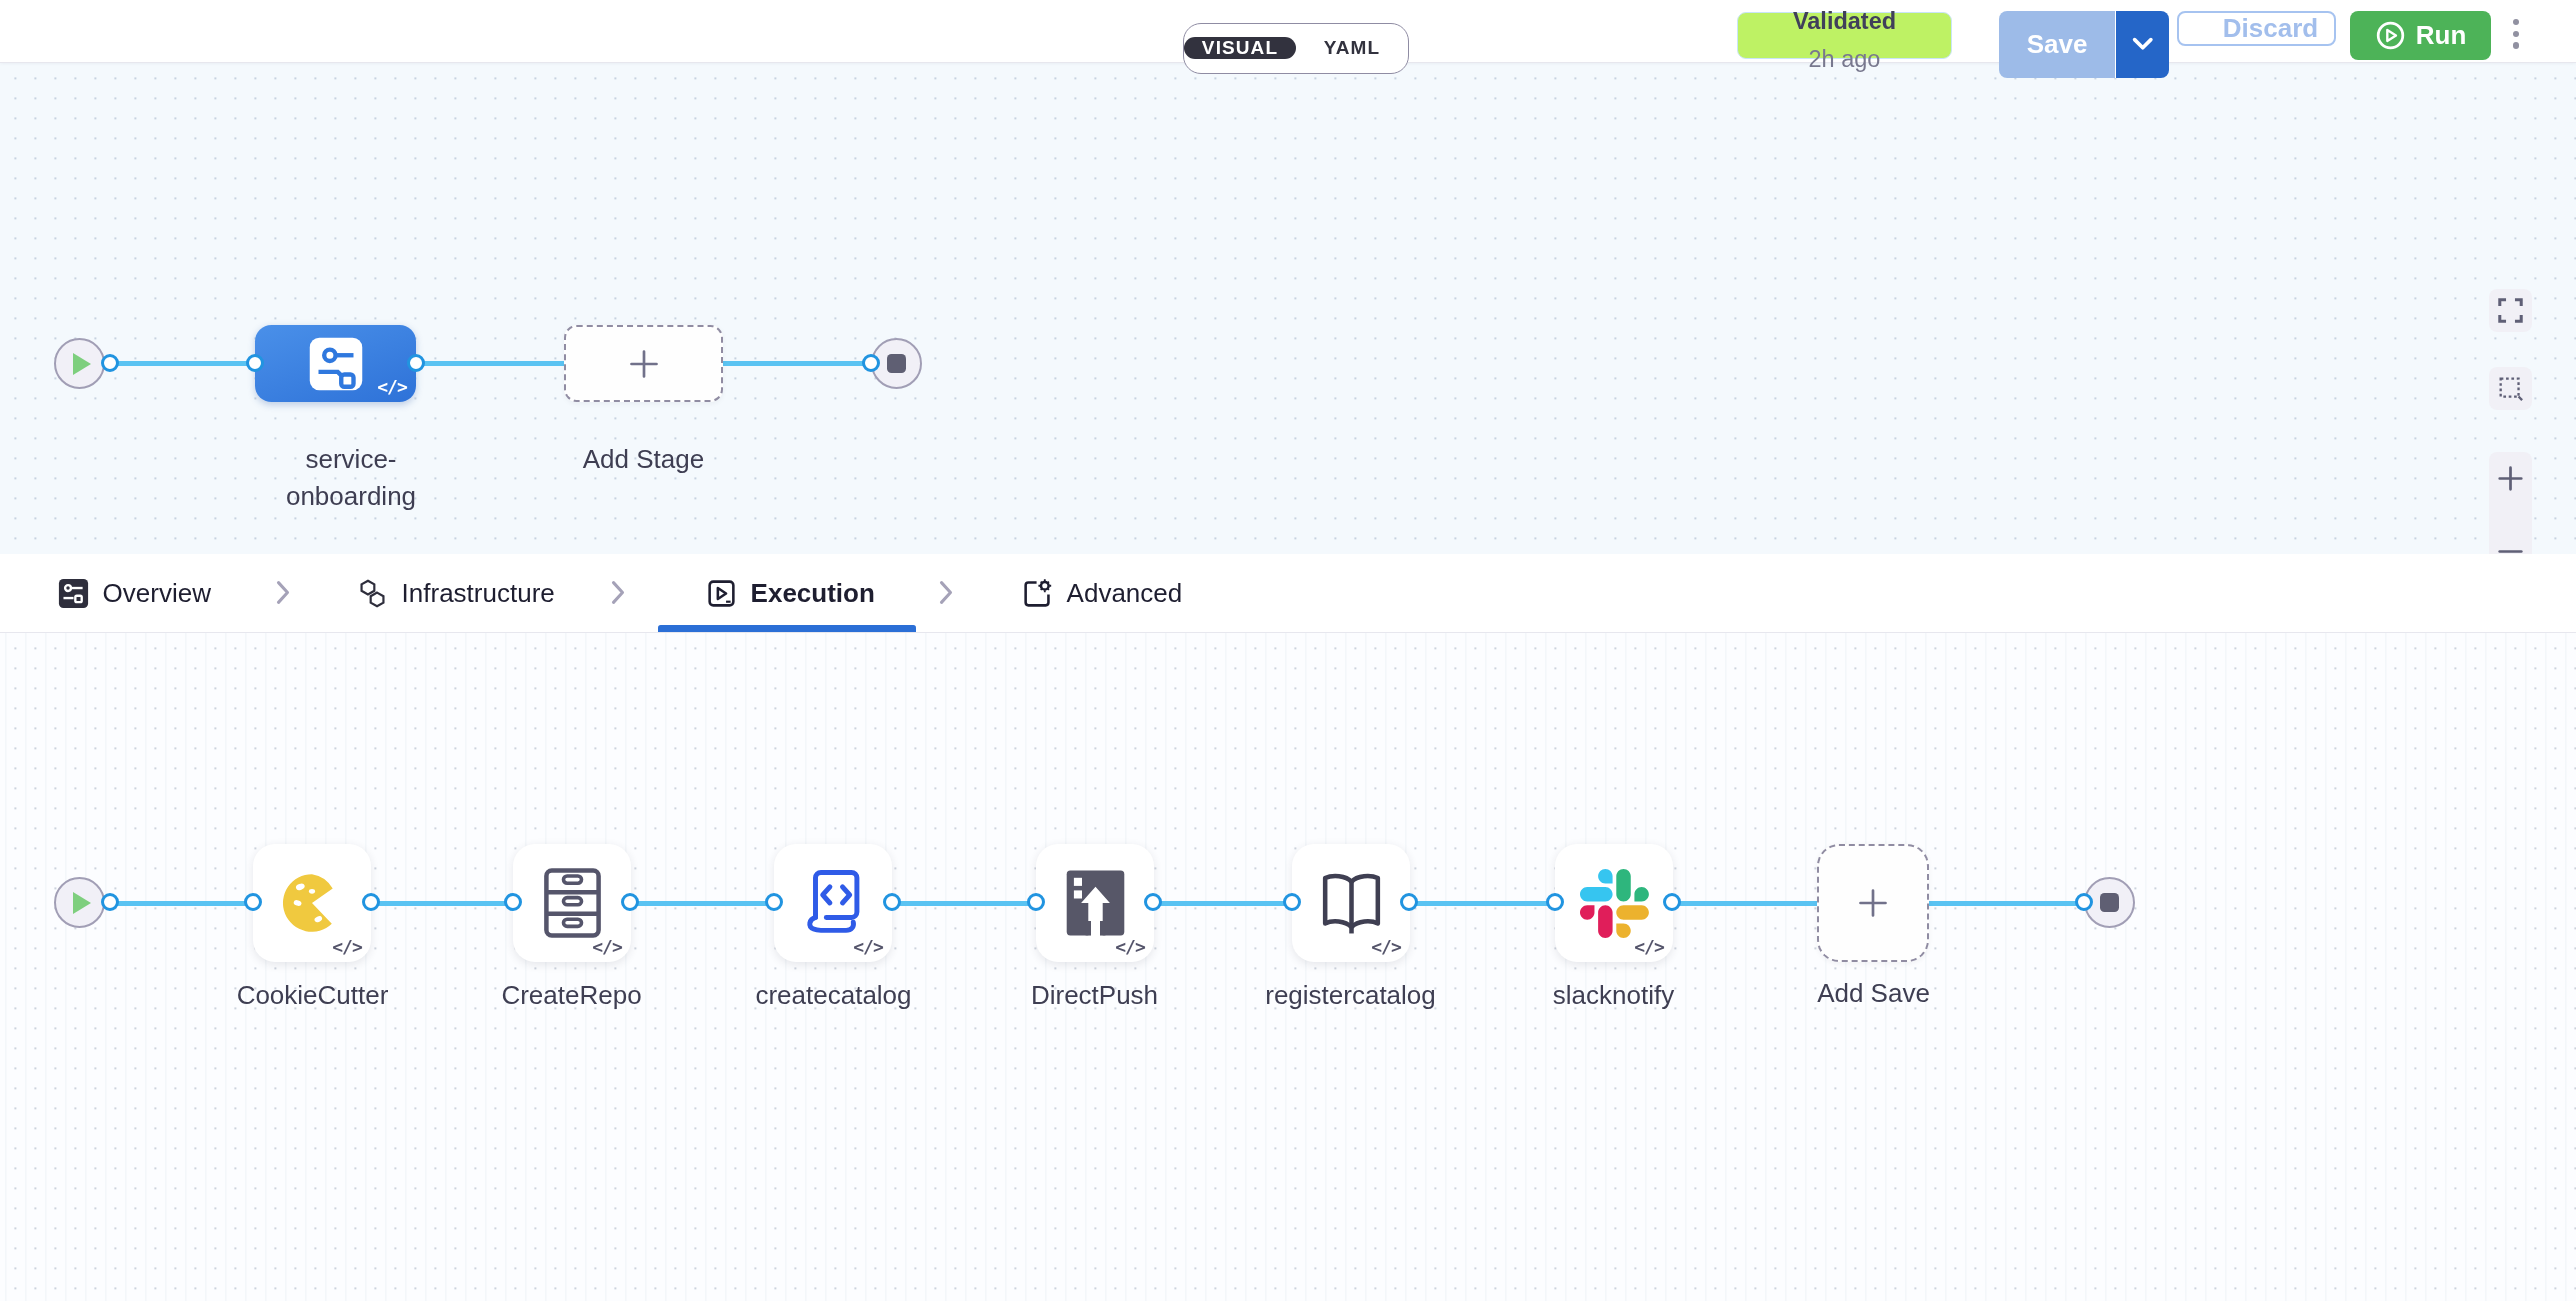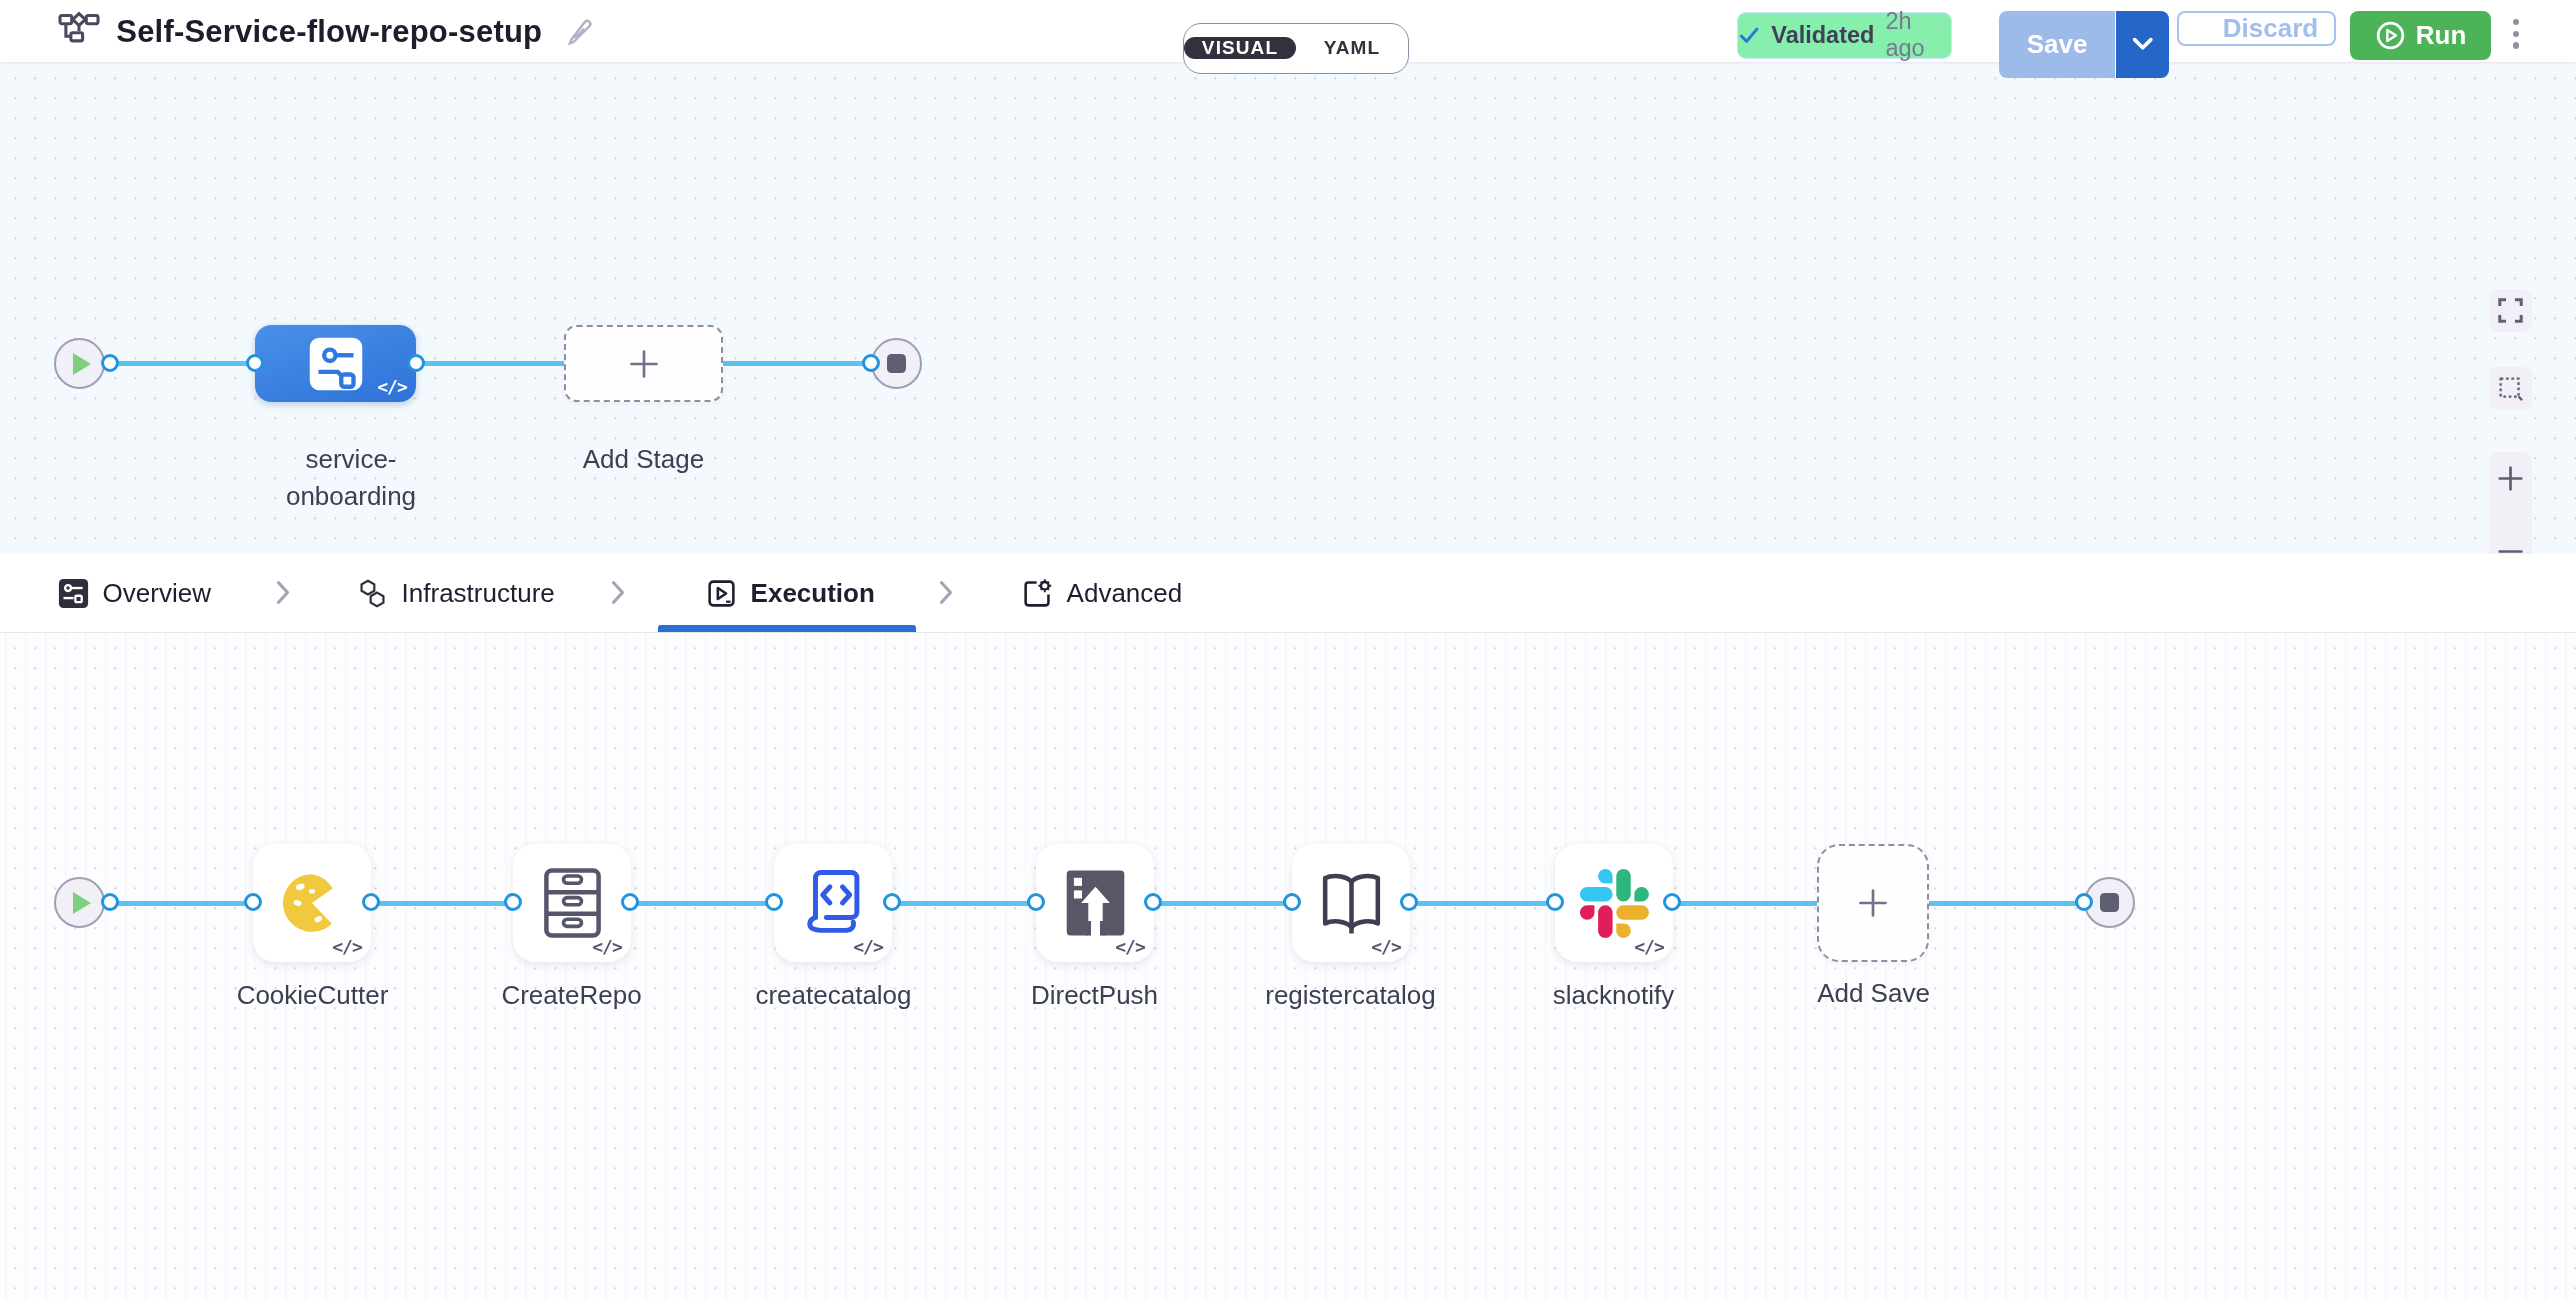--- a/index.html
+++ b/index.html
@@ -25,22 +25,22 @@
     position:absolute; left:1183px; top:22.6px; width:226px; height:51px;
     border:1.8px solid #8f8ca3; border-radius:18px; background:#fff;
     display:flex; align-items:center; overflow:hidden;
   }
   .mode-seg { flex:1; display:flex; align-items:center; justify-content:center;
     font-size:19px; font-weight:700; letter-spacing:1.1px; color:#32323e; cursor:pointer; }
   .mode-seg.active { background:#32323e; color:#fff; border-radius:18px; }
 
   .validated-badge {
     position:absolute; left:1737px; top:11.8px; width:215px; height:47px;
-    border:1.8px solid #c9e5f7; background:#86efac; border-radius:9px;
-    display:flex; align-items:center; justify-content:center; gap:11px;
+    border:1.8px solid #c9e5f7; background:#bef264; border-radius:9px;
+    display:flex; align-items:center; justify-content:center; gap:11px;flex-direction:column;
   }
   .validated-label { font-size:23.5px; font-weight:700; color:#40405a; }
   .validated-time  { font-size:23.5px; color:#78788e; }
 
   .btn { display:flex; align-items:center; justify-content:center; cursor:pointer;
          font-weight:700; font-size:26px; border-radius:8.1px; }
   .save-split { position:absolute; left:1999px; top:11px; height:67px; display:flex; }
   .save-main { width:116px; background:#9dbbe8; color:#fff; border-radius:8.1px 0 0 8.1px;
                display:flex; align-items:center; justify-content:center; }
   .save-caret { width:54px; background:#2566c8; border-radius:0 8.1px 8.1px 0;
@@ -121,38 +121,20 @@
   .save-template-btn { position:absolute; left:2261px; top:12.7px; width:282px; height:54px;
       border:2.3px solid #2b6fd6; border-radius:9px; color:#2b6fd6; font-size:24.4px; font-weight:700;
       display:flex; align-items:center; justify-content:center; gap:11.8px; background:#fff; cursor:pointer; }
 </style>
 </head>
 <body>
 
 <div class="stage-wrap">
 
   <div class="header">
-    <div class="title-group">
-      <span>
-        <svg width="42" height="38" viewBox="0 0 46 42" fill="none" stroke="#4a4a5e" stroke-width="3.4">
-          <rect x="2" y="5" width="13" height="9" rx="2"></rect>
-          <rect x="31" y="5" width="13" height="9" rx="2"></rect>
-          <path d="M23 3 l7 6.5 -7 6.5 -7 -6.5 z"></path>
-          <path d="M15 9.5 H16 M30 9.5 H31 M8.5 14 V28 H14 M23 16 V22" fill="none"></path>
-          <rect x="14" y="24" width="13" height="9" rx="2"></rect>
-        </svg>
-      </span>
-      <span class="page-title">Self-Service-flow-repo-setup</span>
-      <span class="pencil-btn">
-        <svg width="31" height="31" viewBox="0 0 34 34" fill="none" stroke="#b3b0c4" stroke-width="2.6">
-          <path d="M8 26 L6.5 30 L10.5 28.5 L28 11 a3.4 3.4 0 0 0 -4.8 -4.8 Z"></path>
-          <path d="M12 24 L22 14"></path>
-        </svg>
-      </span>
-    </div>
 
     <div class="mode-toggle">
       <div class="mode-seg active">VISUAL</div>
       <div class="mode-seg">YAML</div>
     </div>
 
     <div class="validated-badge">
       <svg width="24.4" height="24.4" viewBox="0 0 27 27" fill="none" stroke="#2979d8" stroke-width="3.6" stroke-linecap="round" stroke-linejoin="round">
         <path d="M4 14.5 L10.5 21 L23 6"></path>
       </svg>

